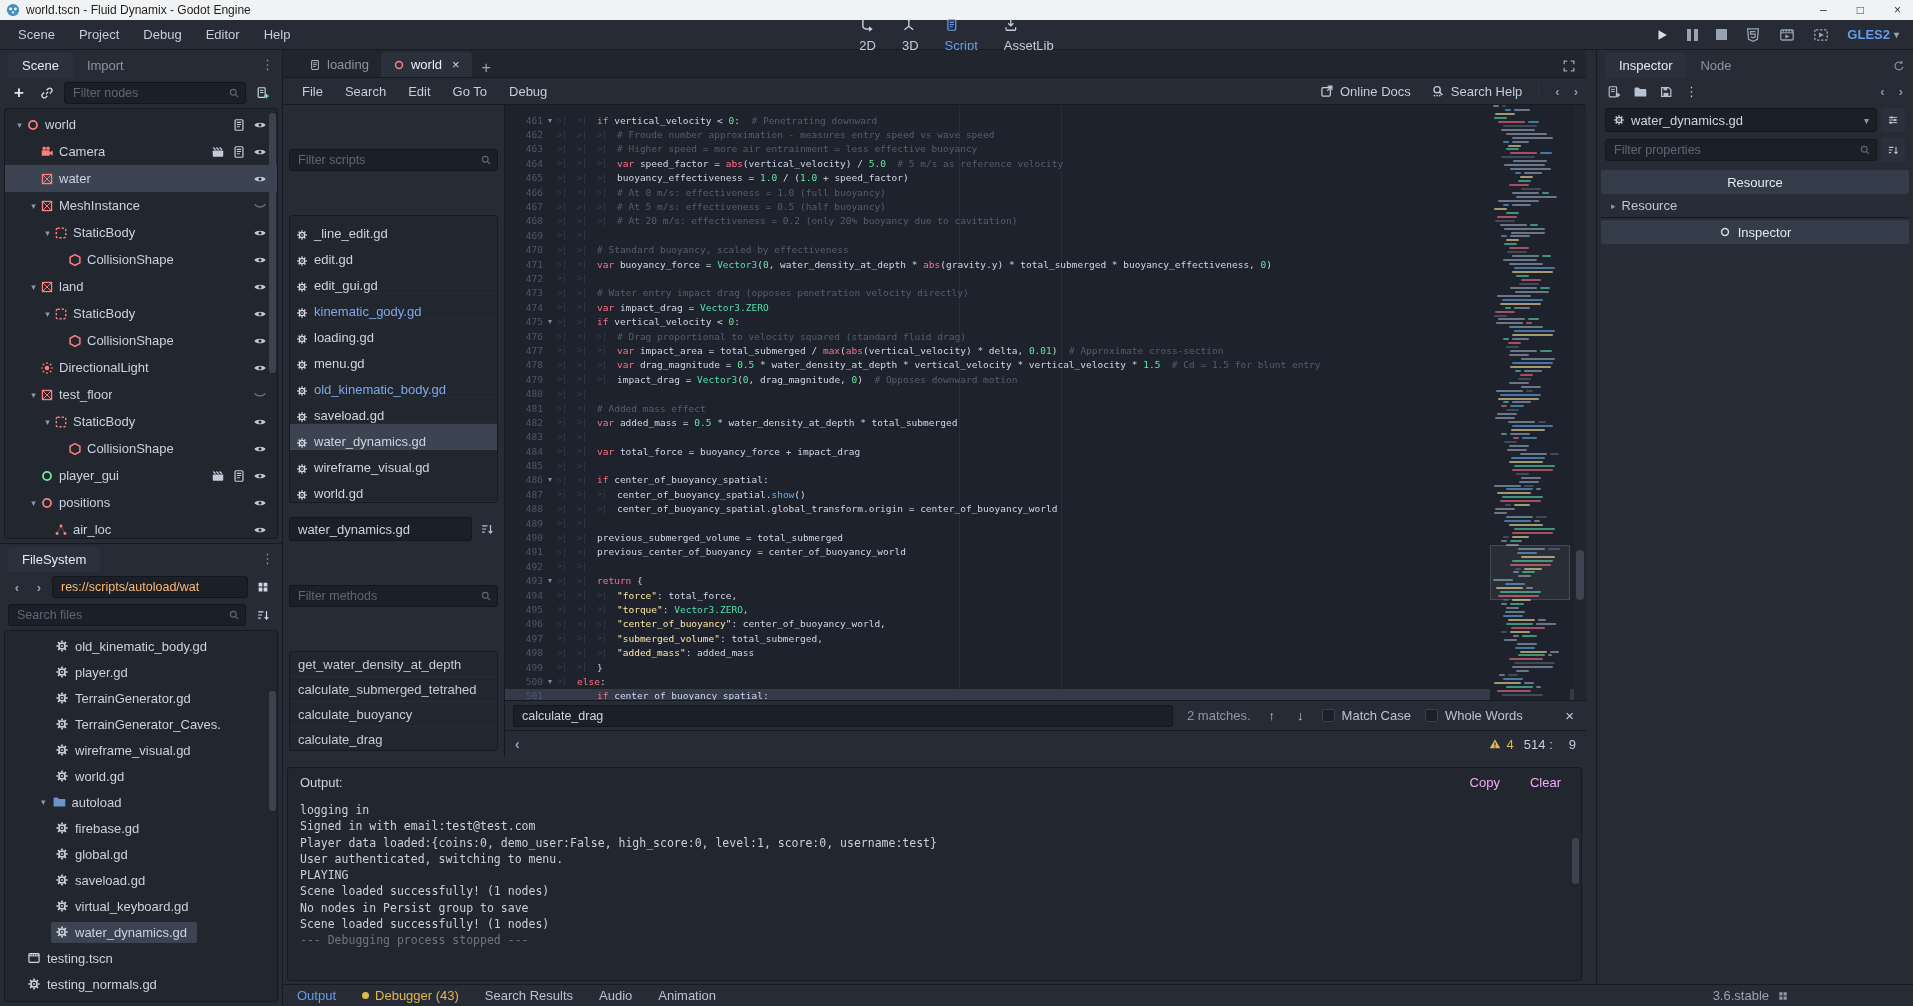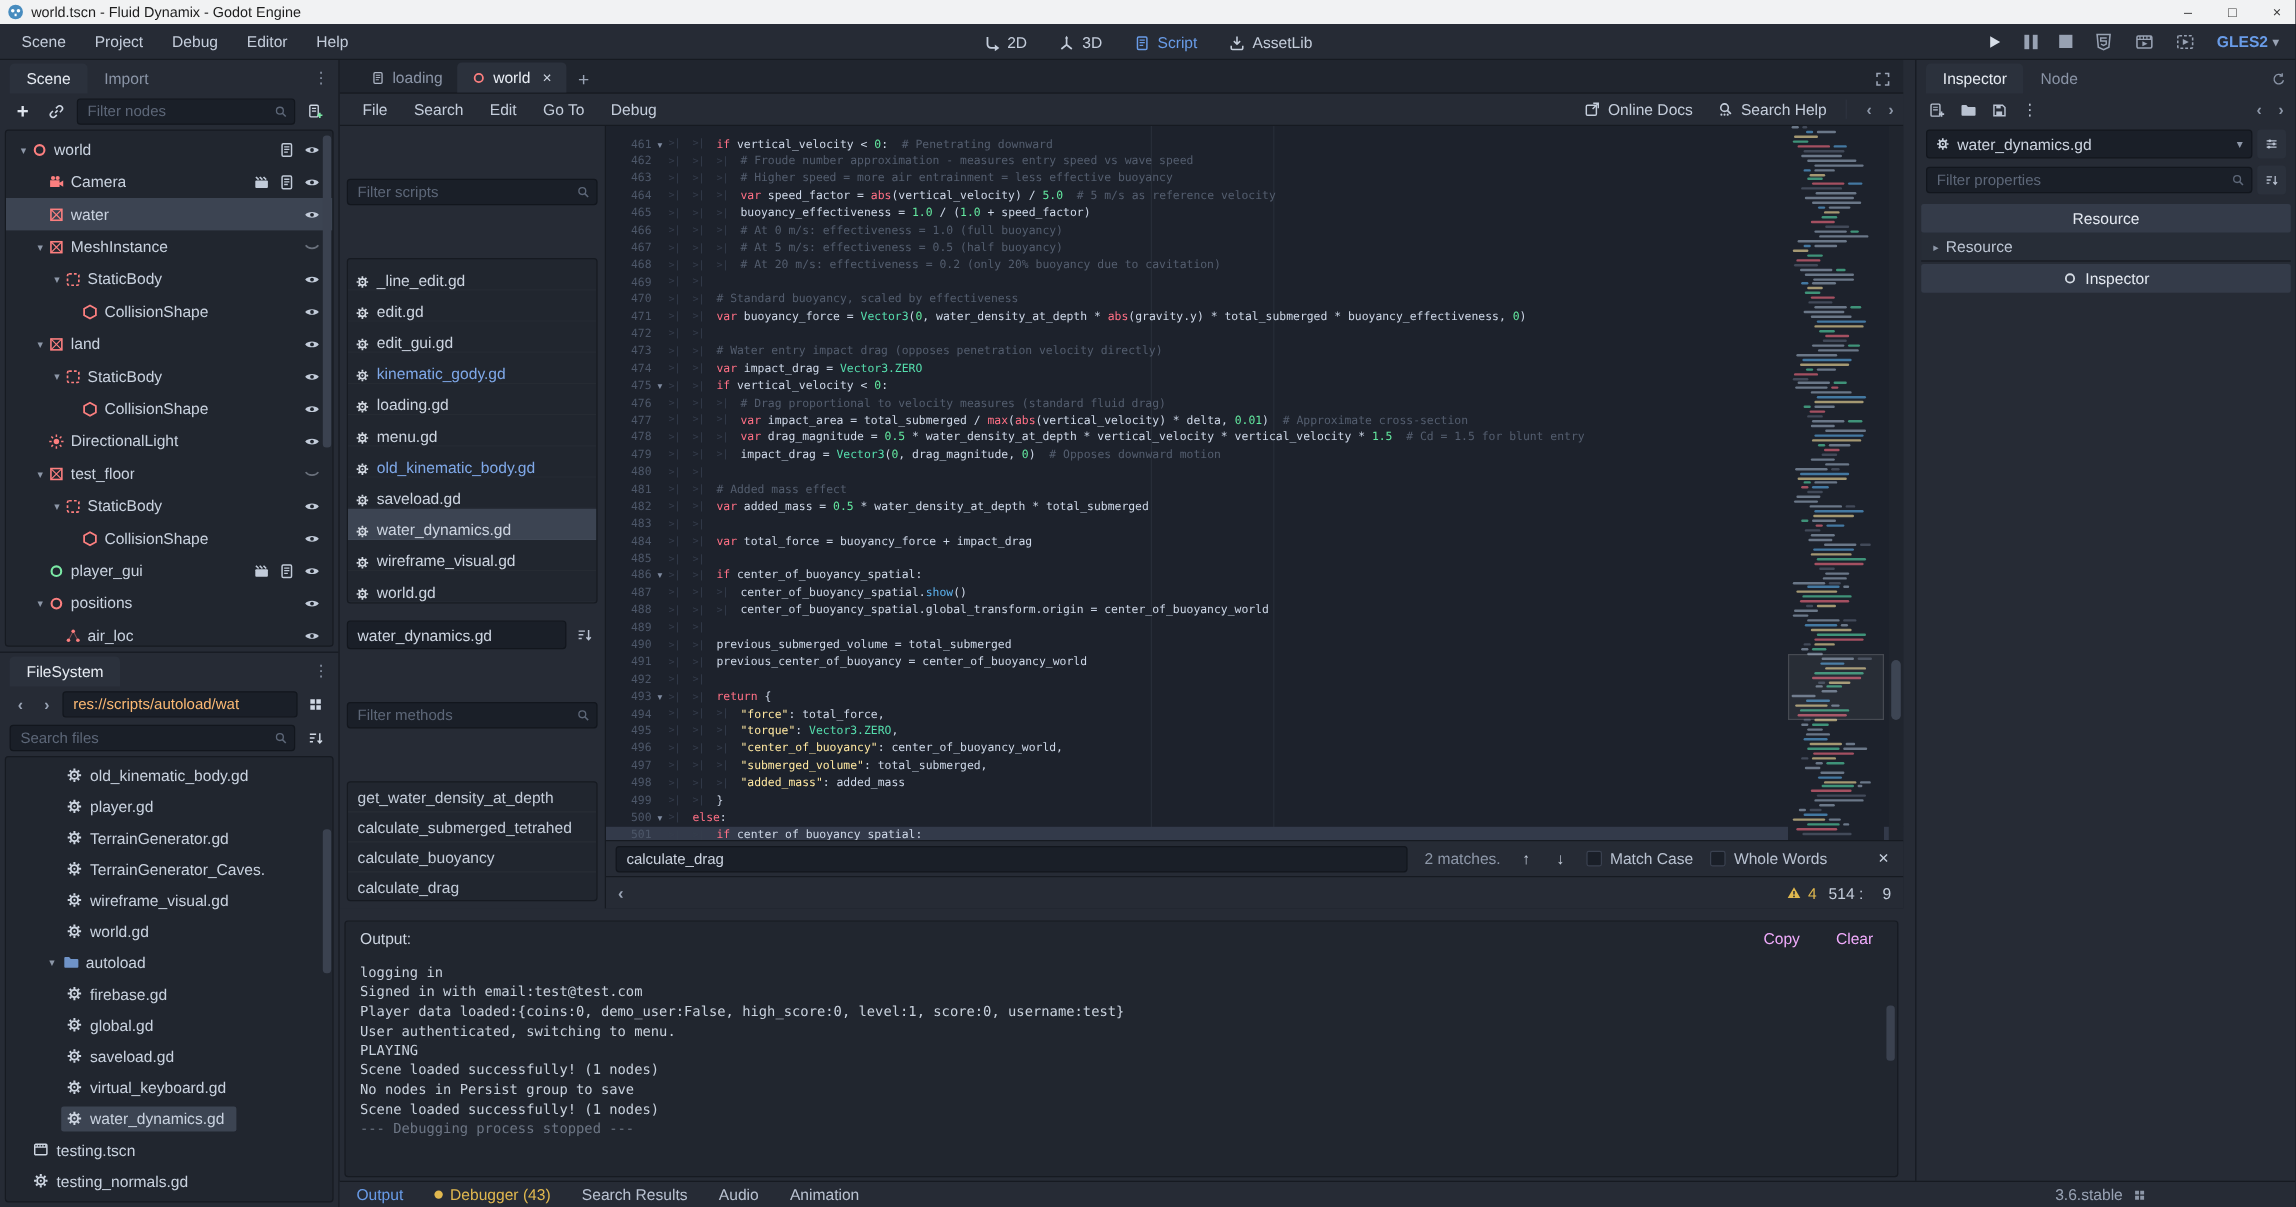--- a/index.html
+++ b/index.html
@@ -24,21 +24,21 @@
   .titlebar .ic{margin:0 6px 0 6px;}
   .winbtns{margin-left:auto;display:flex;gap:30px;padding-right:12px;color:#3a3a3a;font-size:12px;}
   .winbtns span{cursor:default;}
   
   .menubar{position:absolute;left:0;top:20px;width:1913px;height:30px;background:var(--bg2);
     border-bottom:1px solid var(--line);display:flex;align-items:center;}
   .menus{display:flex;padding-left:6px;}
   .mitem{padding:4px 12px;color:#c4cddb;}
   .workspaces{position:absolute;left:50%;top:0;height:30px;transform:translateX(-50%);
     display:flex;align-items:center;gap:26px;}
-  .ws{display:flex;align-items:flex-end;gap:6px;color:#c4cddb;}
+  .ws{display:flex;align-items:flex-start;gap:6px;color:#c4cddb;flex-direction:column;}
   .ws.active{color:var(--blue);}
   .runbar{margin-left:auto;display:flex;align-items:center;gap:18px;padding-right:14px;color:#98a2b3;}
   .runbar .play{color:#d7dee8;}
   .vdrv{color:var(--blue);font-weight:bold;font-size:13px;display:flex;align-items:center;gap:4px;}
   .vdrv .car{color:#98a2b3;font-size:10px;}
   .ibtn{background:none;border:none;color:inherit;display:flex;align-items:center;cursor:default;}
   
   .dockL{position:absolute;left:0;top:50px;width:283px;height:956px;background:var(--bg2);
     border-right:1px solid var(--line);z-index:1;}
   .dockR{position:absolute;left:1596px;top:50px;width:317px;height:956px;background:var(--bg2);
@@ -978,21 +978,21 @@
               <div class="cl"><span class="num">466</span><span class="fold"></span><span class="tabm">&gt;|</span><span class="tabm">&gt;|</span><span class="tabm">&gt;|</span><span class="cc"># At 0 m/s: effectiveness = 1.0 (full buoyancy)</span></div>
               <div class="cl"><span class="num">467</span><span class="fold"></span><span class="tabm">&gt;|</span><span class="tabm">&gt;|</span><span class="tabm">&gt;|</span><span class="cc"># At 5 m/s: effectiveness = 0.5 (half buoyancy)</span></div>
               <div class="cl"><span class="num">468</span><span class="fold"></span><span class="tabm">&gt;|</span><span class="tabm">&gt;|</span><span class="tabm">&gt;|</span><span class="cc"># At 20 m/s: effectiveness = 0.2 (only 20% buoyancy due to cavitation)</span></div>
               <div class="cl"><span class="num">469</span><span class="fold"></span><span class="tabm">&gt;|</span><span class="tabm">&gt;|</span></div>
               <div class="cl"><span class="num">470</span><span class="fold"></span><span class="tabm">&gt;|</span><span class="tabm">&gt;|</span><span class="cc"># Standard buoyancy, scaled by effectiveness</span></div>
               <div class="cl"><span class="num">471</span><span class="fold"></span><span class="tabm">&gt;|</span><span class="tabm">&gt;|</span><span class="ck">var</span><span class="cw"> buoyancy_force = </span><span class="ct">Vector3</span><span class="cw">(</span><span class="cn">0</span><span class="cw">, water_density_at_depth * </span><span class="ck">abs</span><span class="cw">(gravity.y) * total_submerged * buoyancy_effectiveness, </span><span class="cn">0</span><span class="cw">)</span></div>
               <div class="cl"><span class="num">472</span><span class="fold"></span><span class="tabm">&gt;|</span><span class="tabm">&gt;|</span></div>
               <div class="cl"><span class="num">473</span><span class="fold"></span><span class="tabm">&gt;|</span><span class="tabm">&gt;|</span><span class="cc"># Water entry impact drag (opposes penetration velocity directly)</span></div>
               <div class="cl"><span class="num">474</span><span class="fold"></span><span class="tabm">&gt;|</span><span class="tabm">&gt;|</span><span class="ck">var</span><span class="cw"> impact_drag = </span><span class="ct">Vector3.ZERO</span></div>
               <div class="cl"><span class="num">475</span><span class="fold">▾</span><span class="tabm">&gt;|</span><span class="tabm">&gt;|</span><span class="ck">if</span><span class="cw"> vertical_velocity &lt; </span><span class="cn">0</span><span class="cw">:</span></div>
-              <div class="cl"><span class="num">476</span><span class="fold"></span><span class="tabm">&gt;|</span><span class="tabm">&gt;|</span><span class="tabm">&gt;|</span><span class="cc"># Drag proportional to velocity measures (standard fluid drag)</span></div>
+              <div class="cl"><span class="num">476</span><span class="fold"></span><span class="tabm">&gt;|</span><span class="tabm">&gt;|</span><span class="tabm">&gt;|</span><span class="cc"># Drag proportional to velocity squared (standard fluid drag)</span></div>
               <div class="cl"><span class="num">477</span><span class="fold"></span><span class="tabm">&gt;|</span><span class="tabm">&gt;|</span><span class="tabm">&gt;|</span><span class="ck">var</span><span class="cw"> impact_area = total_submerged / </span><span class="ck">max</span><span class="cw">(</span><span class="ck">abs</span><span class="cw">(vertical_velocity) * delta, </span><span class="cn">0.01</span><span class="cw">)</span><span class="cc">  # Approximate cross-section</span></div>
               <div class="cl"><span class="num">478</span><span class="fold"></span><span class="tabm">&gt;|</span><span class="tabm">&gt;|</span><span class="tabm">&gt;|</span><span class="ck">var</span><span class="cw"> drag_magnitude = </span><span class="cn">0.5</span><span class="cw"> * water_density_at_depth * vertical_velocity * vertical_velocity * </span><span class="cn">1.5</span><span class="cc">  # Cd = 1.5 for blunt entry</span></div>
               <div class="cl"><span class="num">479</span><span class="fold"></span><span class="tabm">&gt;|</span><span class="tabm">&gt;|</span><span class="tabm">&gt;|</span><span class="cw">impact_drag = </span><span class="ct">Vector3</span><span class="cw">(</span><span class="cn">0</span><span class="cw">, drag_magnitude, </span><span class="cn">0</span><span class="cw">)</span><span class="cc">  # Opposes downward motion</span></div>
               <div class="cl"><span class="num">480</span><span class="fold"></span><span class="tabm">&gt;|</span><span class="tabm">&gt;|</span></div>
               <div class="cl"><span class="num">481</span><span class="fold"></span><span class="tabm">&gt;|</span><span class="tabm">&gt;|</span><span class="cc"># Added mass effect</span></div>
               <div class="cl"><span class="num">482</span><span class="fold"></span><span class="tabm">&gt;|</span><span class="tabm">&gt;|</span><span class="ck">var</span><span class="cw"> added_mass = </span><span class="cn">0.5</span><span class="cw"> * water_density_at_depth * total_submerged</span></div>
               <div class="cl"><span class="num">483</span><span class="fold"></span><span class="tabm">&gt;|</span><span class="tabm">&gt;|</span></div>
               <div class="cl"><span class="num">484</span><span class="fold"></span><span class="tabm">&gt;|</span><span class="tabm">&gt;|</span><span class="ck">var</span><span class="cw"> total_force = buoyancy_force + impact_drag</span></div>
               <div class="cl"><span class="num">485</span><span class="fold"></span><span class="tabm">&gt;|</span><span class="tabm">&gt;|</span></div>
               <div class="cl"><span class="num">486</span><span class="fold">▾</span><span class="tabm">&gt;|</span><span class="tabm">&gt;|</span><span class="ck">if</span><span class="cw"> center_of_buoyancy_spatial:</span></div>

